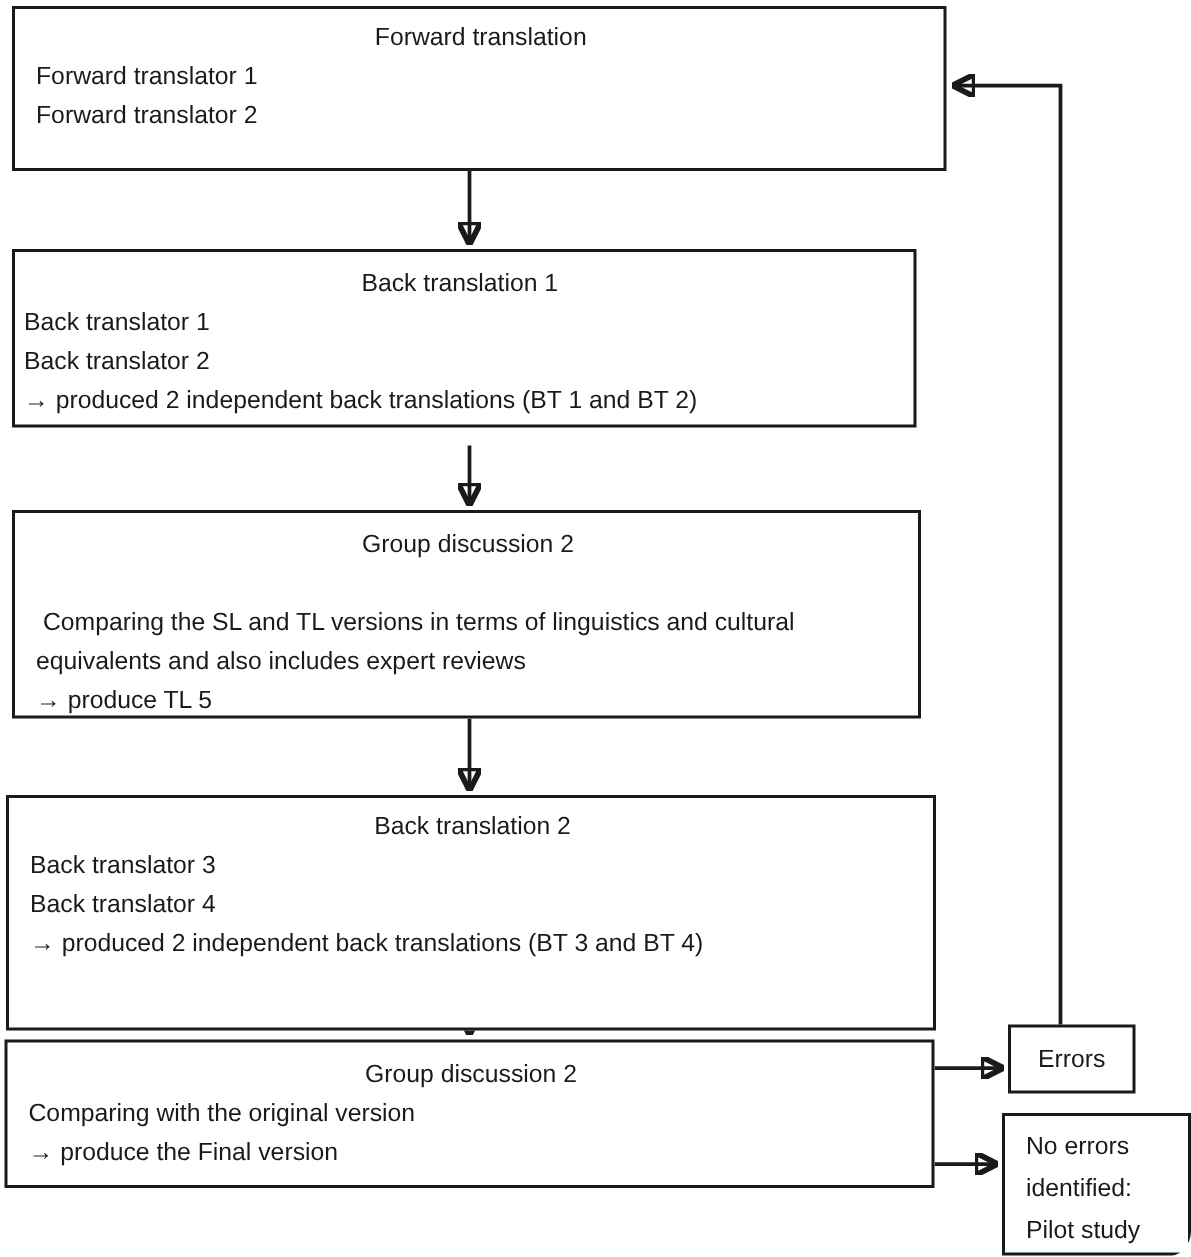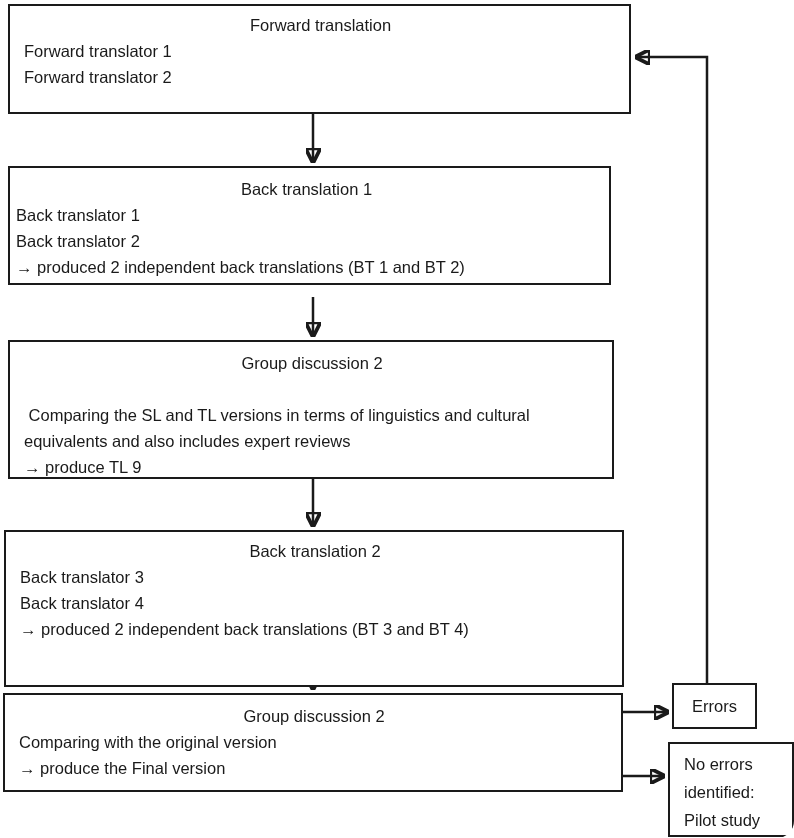--- a/index.html
+++ b/index.html
@@ -93,21 +93,21 @@
     <div class="line">Back translator 1</div>
     <div class="line">Back translator 2</div>
     <div class="line">→ produced 2 independent back translations (BT 1 and BT 2)</div>
   </div>
 
   <div class="fbox b3">
     <div class="title">Group discussion 2</div>
     <div class="line"></div>
     <div class="line"> Comparing the SL and TL versions in terms of linguistics and cultural</div>
     <div class="line">equivalents and also includes expert reviews</div>
-    <div class="line">→ produce TL 9</div>
+    <div class="line">→ produce TL 5</div>
   </div>
 
   <div class="fbox b4">
     <div class="title">Back translation 2</div>
     <div class="line">Back translator 3</div>
     <div class="line">Back translator 4</div>
     <div class="line">→ produced 2 independent back translations (BT 3 and BT 4)</div>
   </div>
 
   <div class="fbox b5">

